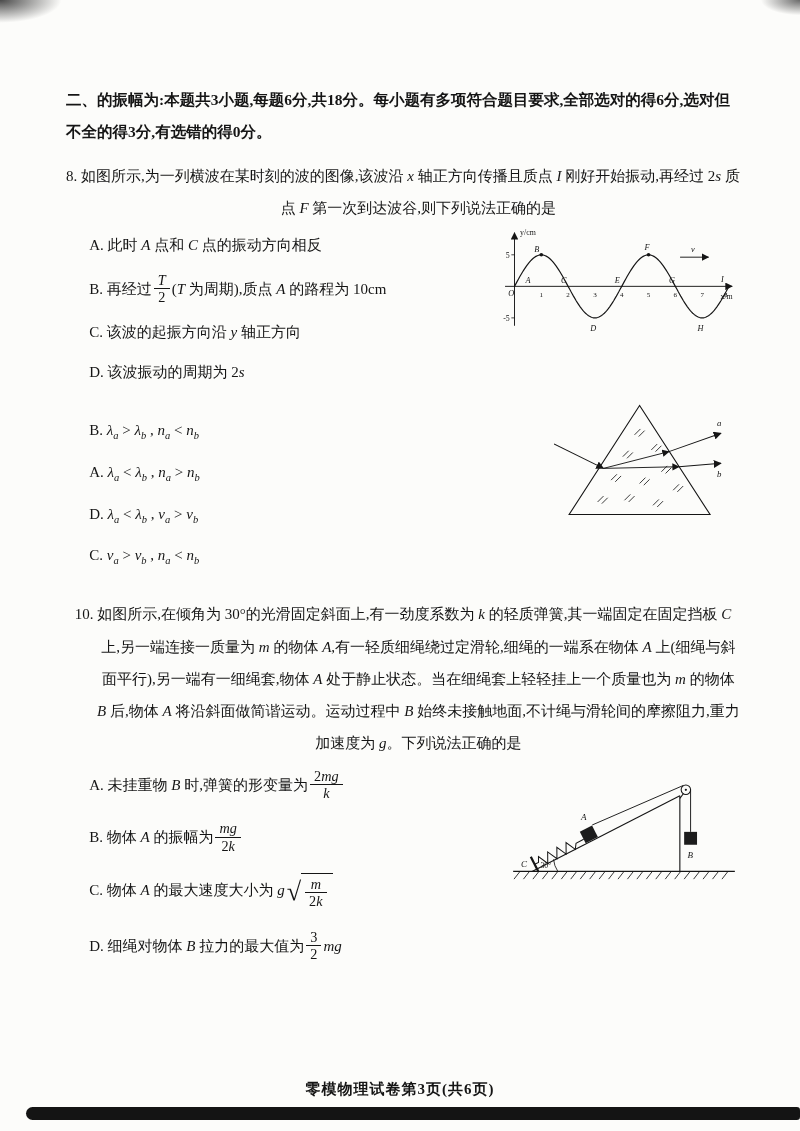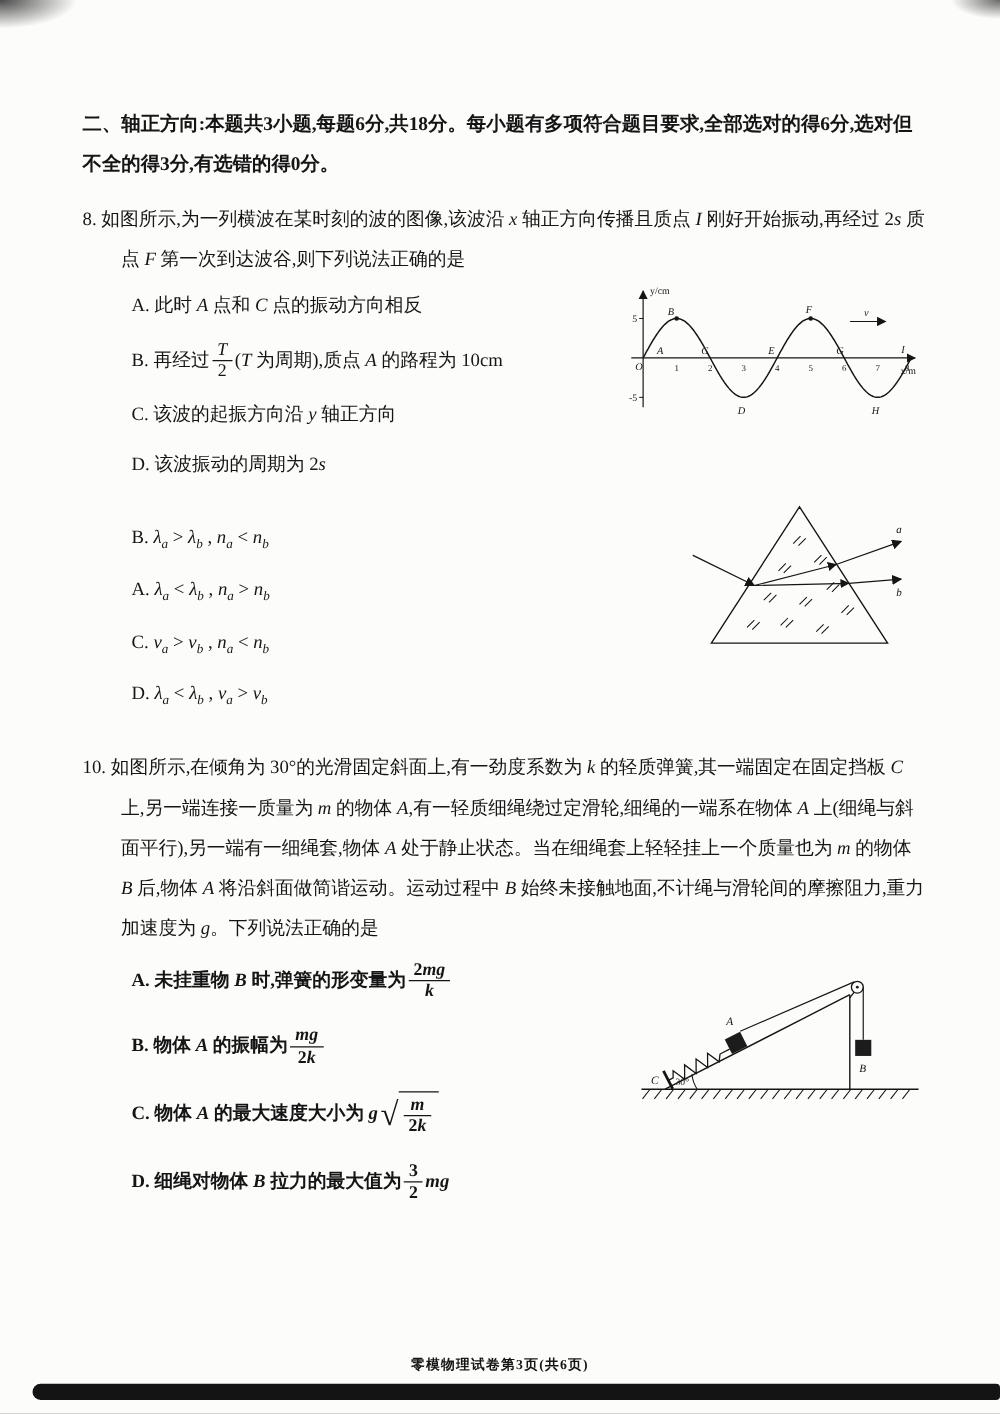--- a/index.html
+++ b/index.html
@@ -1,59 +1,59 @@
 <!DOCTYPE html>
 <html><head>
 <meta charset="utf-8">
 <style>
   html,body{margin:0;padding:0;background:#9a9a9a;}
   .page{position:relative;width:800px;height:1131px;margin:0 auto;background:#fcfcfa;
         font-family:"Liberation Serif","DejaVu Serif",serif;color:#151515;overflow:hidden;}
   .content{padding:84px 60px 0 66px;}
   .sec-head{font-weight:bold;font-size:15.5px;line-height:2.05;margin:0 0 12px 0;}
   .q{margin-bottom:14px;font-size:15px;}
-  .stem{margin:0 0 4px 0;padding-left:2.05em;text-indent:-2.05em;line-height:2.15;}
+  .stem{margin:0 0 4px 0;padding-left:2.05em;text-indent:-2.05em;line-height:2.15;text-align:center;}
   .opts{list-style:none;margin:4px 0 0 0;padding:0 0 0 1.55em;}
-  .opts li{margin:0 0 13px 16px;line-height:1.8;}
-  .opts.tall li{margin-bottom:19px;font-weight:bold;}
+  .opts li{margin:0 0 13px 0;line-height:1.8;}
+  .opts.tall li{margin-bottom:19px;}
   .row{display:flex;align-items:flex-start;}
   .row .left{flex:1 1 auto;min-width:0;}
   .row .fig{flex:0 0 auto;margin-left:6px;}
   i{font-style:italic;}
   sub{font-style:italic;font-size:0.7em;}
   .frac{display:inline-block;text-align:center;vertical-align:-0.62em;line-height:1.15;
         margin:0 2px;font-size:0.95em;}
   .fnum{display:block;padding:0 4px;border-bottom:1px solid #151515;}
   .fden{display:block;padding:0 4px;}
   .sqrt{display:inline-block;white-space:nowrap;margin-left:2px;}
   .srad{display:inline-block;vertical-align:middle;font-size:1.75em;line-height:0.8;}
   .sbody{display:inline-block;vertical-align:middle;border-top:1.5px solid #151515;
          padding:2px 4px 0 2px;}
   .dlbl{font-size:10px;fill:#151515;}
   .dlbl-s{font-size:9px;fill:#151515;}
   .dlbl-i{font-size:10.5px;fill:#151515;font-style:italic;}
   .footer{position:absolute;left:0;right:0;bottom:32px;text-align:center;
-          font-weight:bold;font-size:11px;letter-spacing:1px;margin-top:40px;}
+          font-weight:bold;font-size:15px;letter-spacing:1px;margin-top:40px;}
   .scan-bottom{position:absolute;left:26px;right:0;bottom:11px;height:13px;
                background:#141414;border-radius:8px 4px 4px 8px;}
   .scan-corner-tl{position:absolute;top:0;left:0;width:70px;height:26px;
                   background:radial-gradient(ellipse at top left,#4a4a4a 0%,rgba(0,0,0,0) 62%);}
   .scan-corner-tr{position:absolute;top:0;right:0;width:46px;height:18px;
                   background:radial-gradient(ellipse at top right,#6a6a6a 0%,rgba(0,0,0,0) 60%);}
 </style>
 </head>
 <body>
 
 <div class="page">
   <div class="scan-corner-tl"></div>
   <div class="scan-corner-tr"></div>
 
   <div class="content">
 
-    <p class="sec-head">二、轴正方向:本题共3小题,每题6分,共18分。每小题有多项符合题目要求,全部选对的得6分,选对但不全的得3分,有选错的得0分。</p>
+    <p class="sec-head">二、的振幅为:本题共3小题,每题6分,共18分。每小题有多项符合题目要求,全部选对的得6分,选对但不全的得3分,有选错的得0分。</p>
 
     <div class="q">
       <p class="stem">8. 如图所示,为一列横波在某时刻的波的图像,该波沿 <i>x</i> 轴正方向传播且质点 <i>I</i> 刚好开始振动,再经过 2<i>s</i> 质点 <i>F</i> 第一次到达波谷,则下列说法正确的是</p>
       <div class="row">
         <div class="left">
           <ul class="opts">
             <li>A. 此时 <i>A</i> 点和 <i>C</i> 点的振动方向相反</li>
             <li>B. 再经过<span class="frac"><span class="fnum"><i>T</i></span><span class="fden">2</span></span>(<i>T</i> 为周期),质点 <i>A</i> 的路程为 10cm</li>
             <li>C. 该波的起振方向沿 <i>y</i> 轴正方向</li>
             <li>D. 该波振动的周期为 2<i>s</i></li>
@@ -104,22 +104,22 @@
         </div>
       </div>
     </div>
 
     <div class="q">
       <div class="row">
         <div class="left">
           <ul class="opts">
             <li>B. <i>λ</i><sub>a</sub> &gt; <i>λ</i><sub>b</sub> , <i>n</i><sub>a</sub> &lt; <i>n</i><sub>b</sub></li>
             <li>A. <i>λ</i><sub>a</sub> &lt; <i>λ</i><sub>b</sub> , <i>n</i><sub>a</sub> &gt; <i>n</i><sub>b</sub></li>
+            <li>D. <i>λ</i><sub>a</sub> &lt; <i>λ</i><sub>b</sub> , <i>v</i><sub>a</sub> &gt; <i>v</i><sub>b</sub></li>
             <li>C. <i>v</i><sub>a</sub> &gt; <i>v</i><sub>b</sub> , <i>n</i><sub>a</sub> &lt; <i>n</i><sub>b</sub></li>
-            <li>D. <i>λ</i><sub>a</sub> &lt; <i>λ</i><sub>b</sub> , <i>v</i><sub>a</sub> &gt; <i>v</i><sub>b</sub></li>
           </ul>
         </div>
         <div class="fig" style="margin-top:-16px;margin-right:14px;">
           <svg width="172" height="126" viewBox="0 0 205 150">
             <path d="M102 10 L18 140 L186 140 Z" fill="none" stroke="#151515" stroke-width="1.3"></path>
             <line x1="0" y1="56" x2="59" y2="85" stroke="#151515" stroke-width="1.2" marker-end="url(#arr)"></line>
             <line x1="59" y1="85" x2="137" y2="65" stroke="#151515" stroke-width="1.1" marker-end="url(#arr)"></line>
             <line x1="59" y1="85" x2="149" y2="83" stroke="#151515" stroke-width="1.1" marker-end="url(#arr)"></line>
             <line x1="137" y1="65" x2="199" y2="43" stroke="#151515" stroke-width="1.2" marker-end="url(#arr)"></line>
             <line x1="149" y1="83" x2="199" y2="79" stroke="#151515" stroke-width="1.2" marker-end="url(#arr)"></line>

